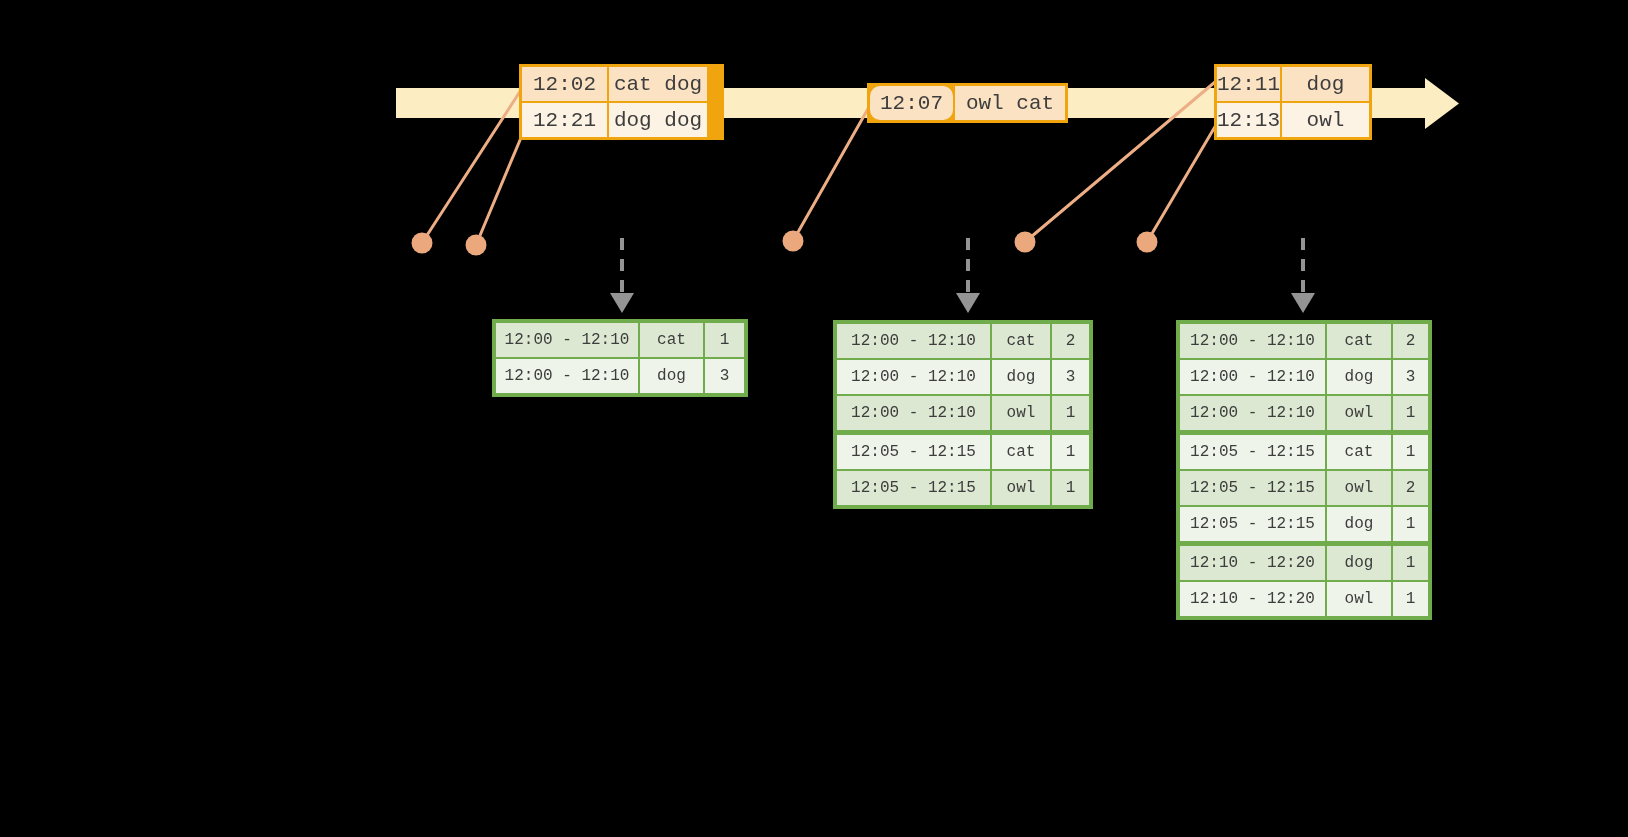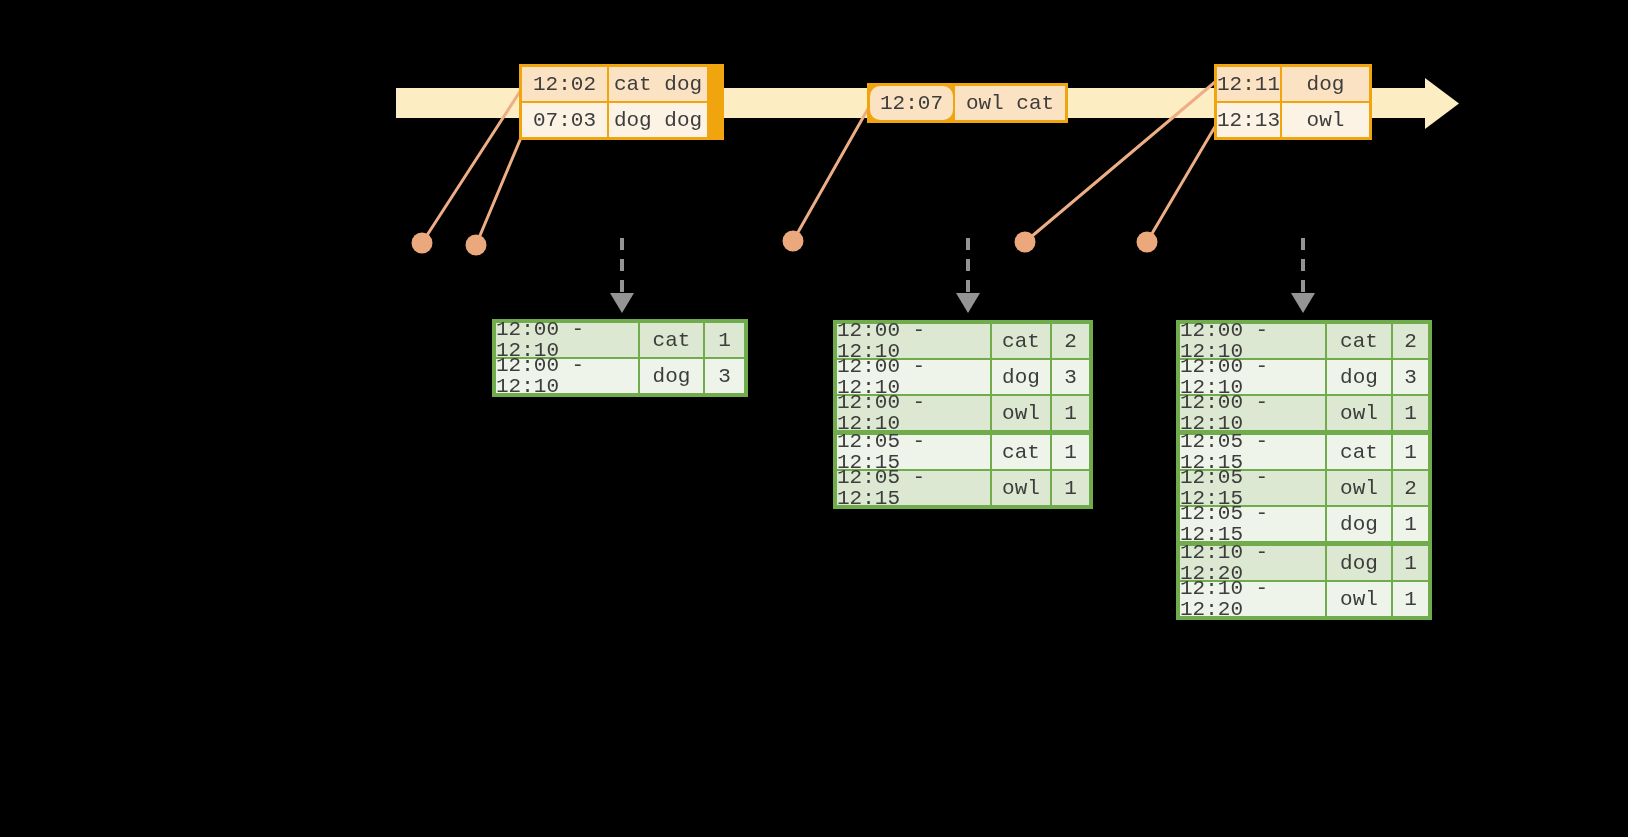--- a/index.html
+++ b/index.html
@@ -61,21 +61,21 @@
     flex-direction: column;
   }
   .result-row { display: flex; gap: 2px; margin-top: 2px; }
   .result-row:first-child { margin-top: 0; }
   .result-row.group-start { margin-top: 5px; }
   .result-cell {
     height: 34px;
     display: flex;
     align-items: center;
     justify-content: center;
-    font-size: 21px;
+    font-size: 16px;
     line-height: 1;
     color: var(--c-text, #3d3d3d);
   }
   .result-row.dark  .result-cell { background: var(--c-result_row_dark, #dce8d1); }
   .result-row.light .result-cell { background: var(--c-result_row_light, #eff4ea); }
   #rtable-0 { left: 492px;  top: 319px; width: 256px; }
   #rtable-0 .c-window { width: 142px; }
   #rtable-0 .c-word   { width: 63px; }
   #rtable-0 .c-count  { width: 39px; }
   #rtable-1 { left: 833px;  top: 320px; width: 260px; }
@@ -124,21 +124,21 @@
       <polygon points="1291,293 1315,293 1303,313"></polygon>
     </g>
   </svg>
 
   <div class="event-table" id="etable-0">
       <div class="event-row dark">
         <div class="event-cell c-time">12:02</div>
         <div class="event-cell c-words">cat dog</div>
       </div>
       <div class="event-row light">
-        <div class="event-cell c-time">07:03</div>
+        <div class="event-cell c-time">12:21</div>
         <div class="event-cell c-words">dog dog</div>
       </div>
     </div>
   <div class="event-table" id="etable-1">
       <div class="event-row dark">
         <div class="event-cell c-time">12:07</div>
         <div class="event-cell c-words">owl cat</div>
       </div>
     </div>
   <div class="event-table" id="etable-2">

